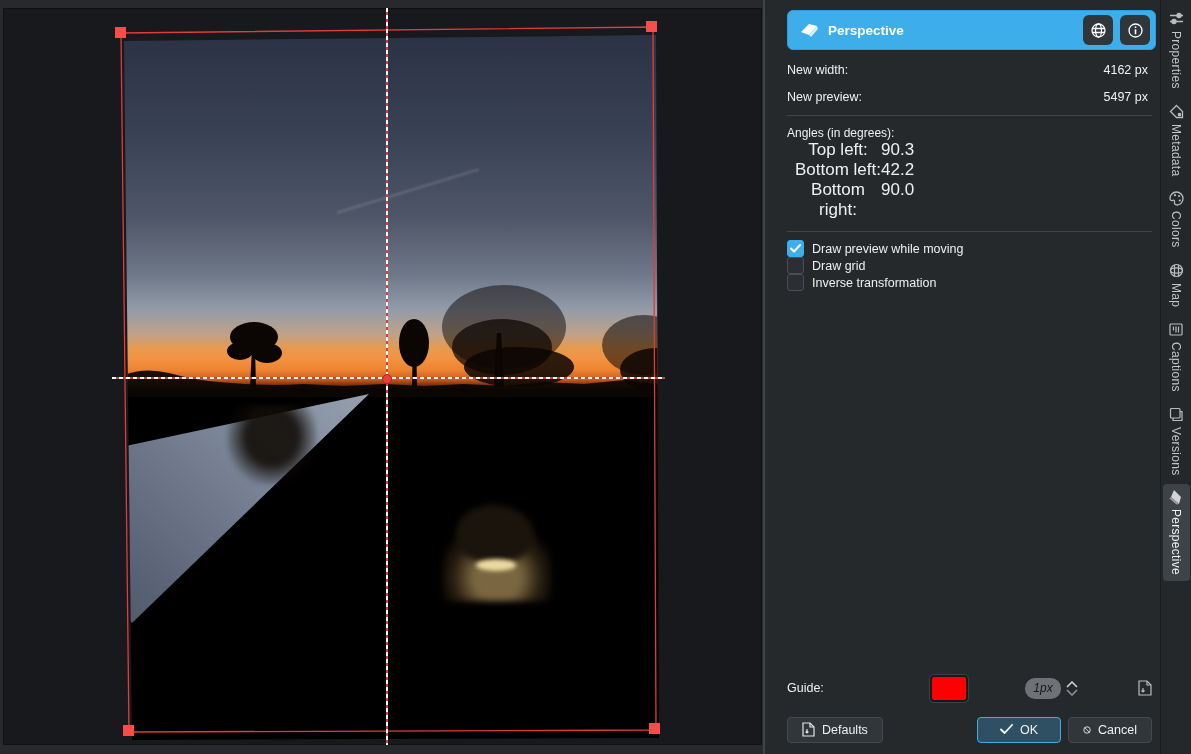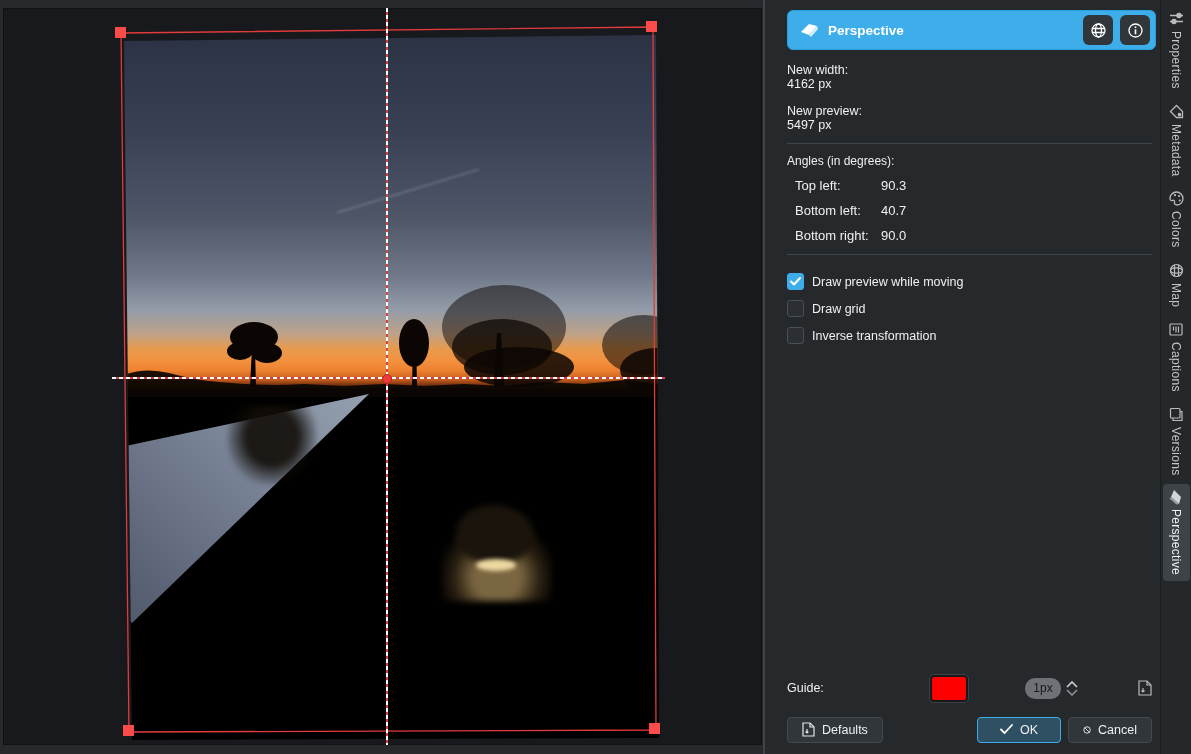--- a/index.html
+++ b/index.html
@@ -45,41 +45,41 @@
 
   .divider { width:2px; height:754px; background:#3f4449; flex:none; }
 
   
   .settings { flex:1; display:flex; flex-direction:column; background:#26292b; padding:10px 4px 0 22px; min-width:0; }
   .tool-header { height:40px; flex:none; background:#3daee9; border:1px solid #2a9fe0; border-radius:6px;
     display:flex; align-items:center; padding:0 5px 0 12px; }
   .tool-header .title { font-size:13.5px; font-weight:bold; color:#ffffff; margin-left:9px; flex:1; }
   .hdr-btn { width:30px; height:30px; border-radius:6px; background:#31363b; display:flex; align-items:center; justify-content:center; margin-left:7px; cursor:pointer; }
 
-  .rowpair { display:flex; justify-content:space-between; font-size:12.5px; margin-top:13px; padding-right:8px;flex-direction:column; }
+  .rowpair { display:flex; justify-content:space-between; font-size:12.5px; margin-top:13px; padding-right:8px; }
   .sep { height:1px; background:#40454a; margin:11px 4px 0 0; }
   .angles-heading { font-size:12px; margin-top:10px; }
-  .angle-row { display:flex; font-size:13px; margin-top:10px; padding-left:8px; }
+  .angle-row { display:flex; font-size:17px; padding-left:8px;text-align:center; }
   .angle-row .al { width:86px; }
   .opts { margin-top:8px; }
-  .opt-row { display:flex; align-items:center; margin-top:10px; height:17px; cursor:pointer; }
+  .opt-row { display:flex; align-items:center; height:17px; cursor:pointer; }
   .cbox { width:17px; height:17px; border-radius:3px; background:#2b2f33; border:1px solid #4a4f55;
     display:flex; align-items:center; justify-content:center; flex:none; }
   .cbox svg { display:none; }
   .cbox[data-checked="true"] { background:#3daee9; border-color:#3daee9; }
   .cbox[data-checked="true"] svg { display:block; }
   .opt-label { font-size:12.5px; margin-left:8px; }
 
   .flexspace { flex:1; }
 
   .guide-row { display:flex; align-items:center; height:28px; margin-right:4px;gap:44px; }
   .guide-label { font-size:12.5px; flex:1; }
   .swatch { width:38px; height:27px; border-radius:4px; background:#ff0000; border:2px solid #17191b;
     outline:1px solid #3c4145; cursor:pointer; }
-  .spin { display:flex; align-items:center; margin-left:13px; }
+  .spin { display:flex; align-items:center; margin-left:13px;font-style:italic; }
   .spin-pill { width:36px; height:21px; border-radius:10px; background:#6e7276; color:#15171a;
     font-size:12px; display:flex; align-items:center; justify-content:center; }
   .spin-arrows { display:flex; flex-direction:column; margin-left:5px; gap:1px; cursor:pointer; }
   .reset-icon { margin-left:16px; cursor:pointer; display:flex; }
 
   .actions { display:flex; align-items:center; margin:12px 4px 9px 0; height:31px; }
   .btn { height:26px; border-radius:4px; background:#31363b; border:1px solid #45494e;
     color:#eff0f1; font-size:12.5px; display:flex; align-items:center; justify-content:center; gap:7px;
     padding:0 14px; cursor:pointer; }
   .btn.ok { width:84px; background:#2f5063; border-color:#3daee9; margin-right:7px; }
@@ -179,21 +179,21 @@
 
     <div class="sep"></div>
 
     <div class="angles-heading">Angles (in degrees):</div>
     <div class="angle-row">
       <span class="al">Top left:</span>
       <span>90.3</span>
     </div>
     <div class="angle-row">
       <span class="al">Bottom left:</span>
-      <span>40.7</span>
+      <span>42.2</span>
     </div>
     <div class="angle-row">
       <span class="al">Bottom right:</span>
       <span>90.0</span>
     </div>
 
     <div class="sep"></div>
 
     <div class="opts">
       <div class="opt-row">

